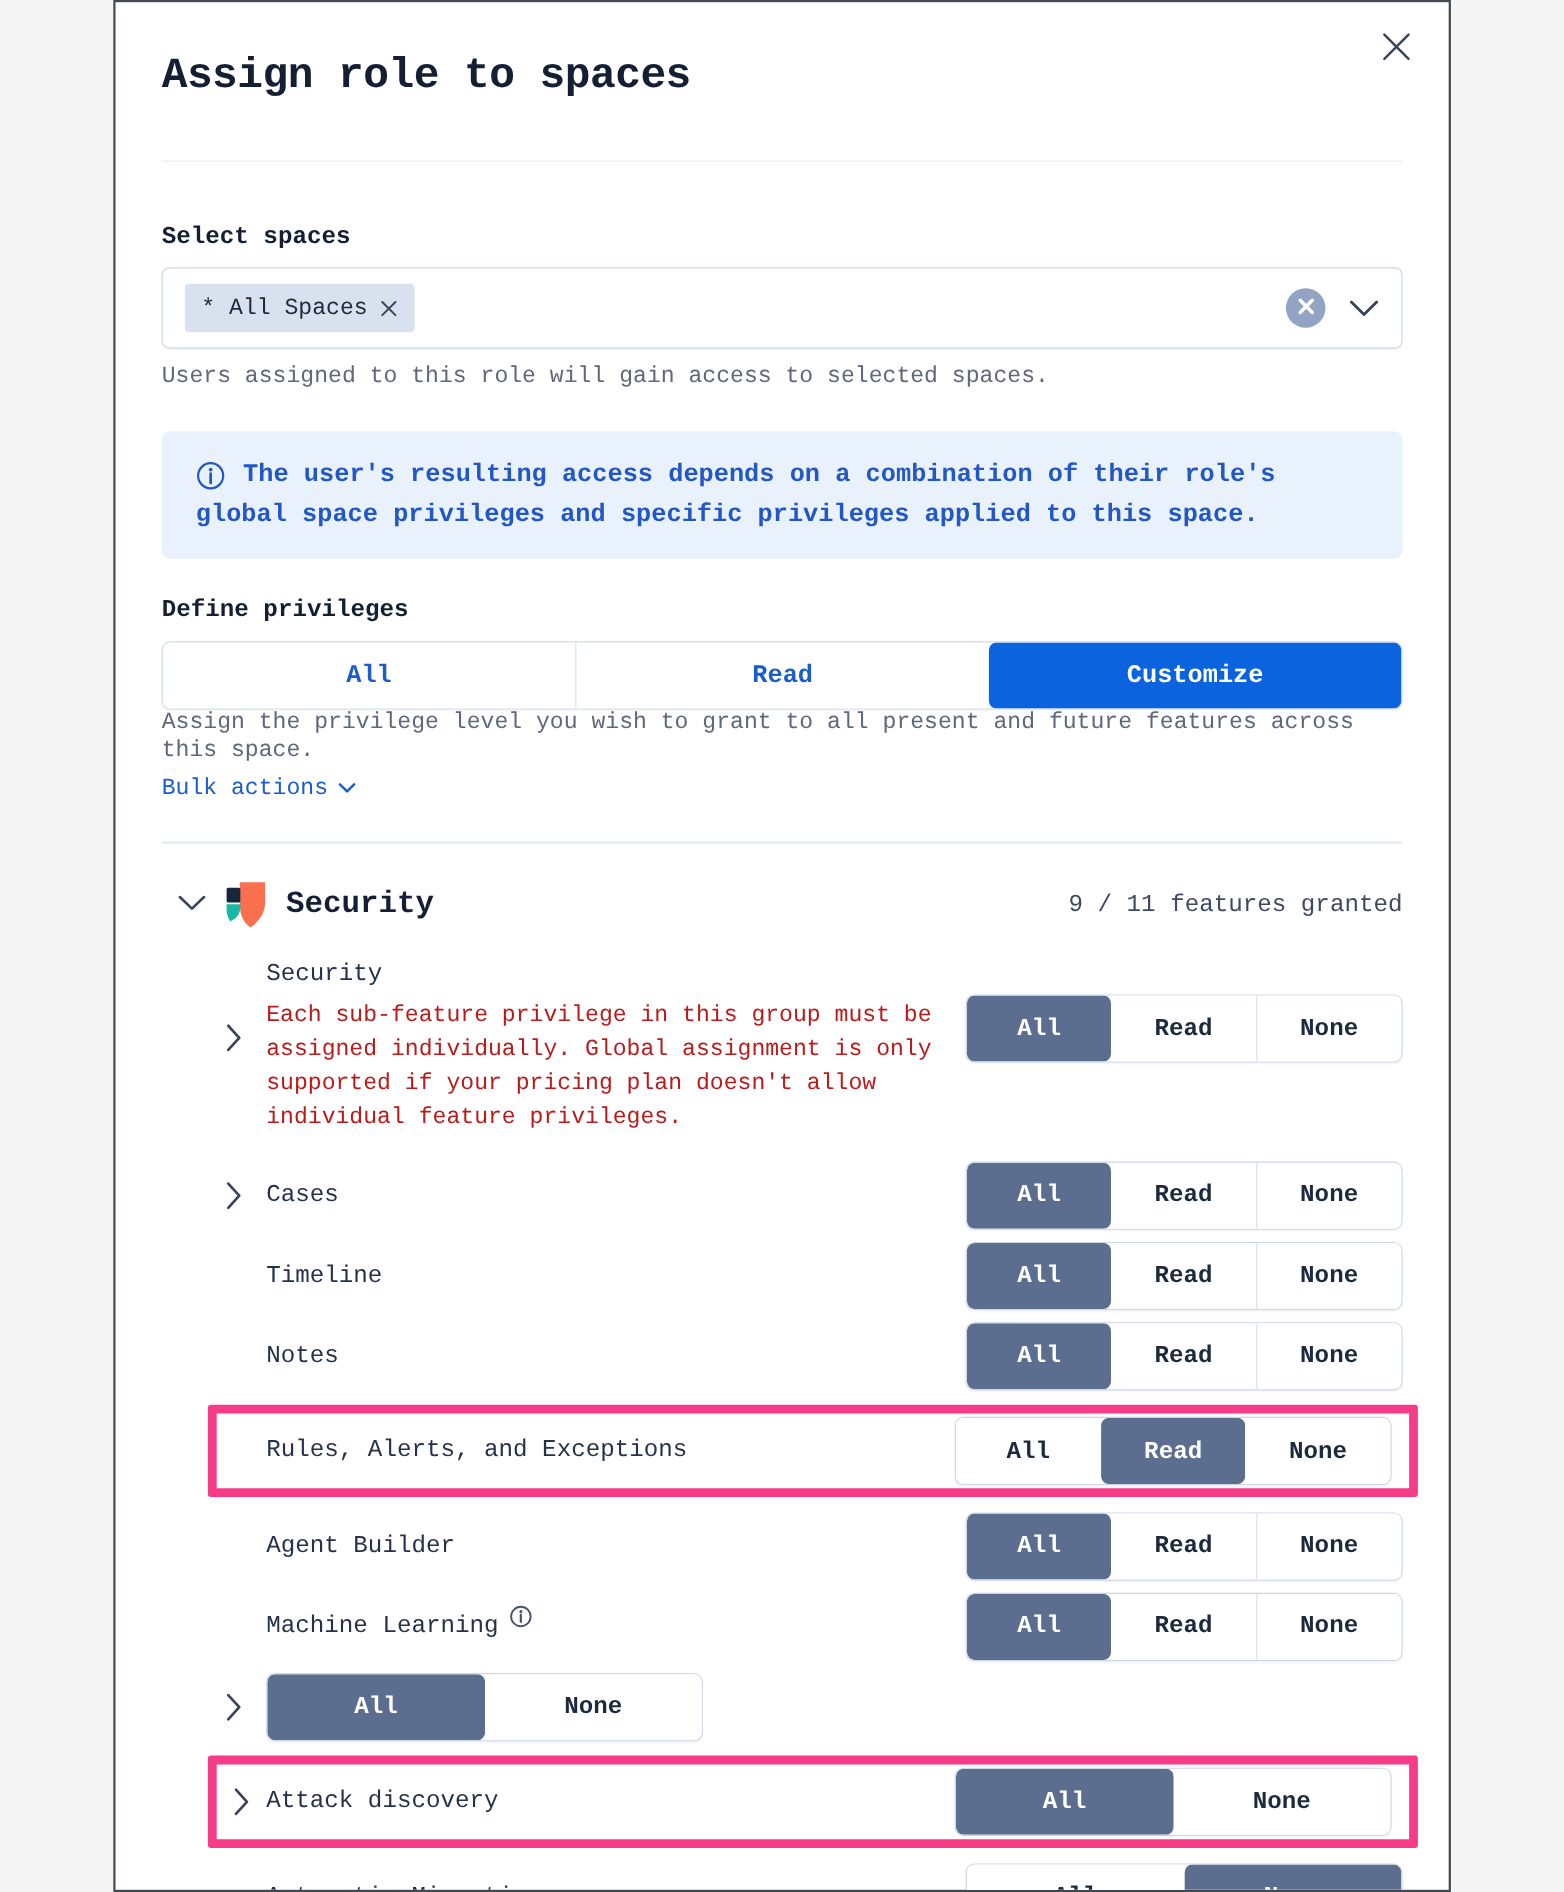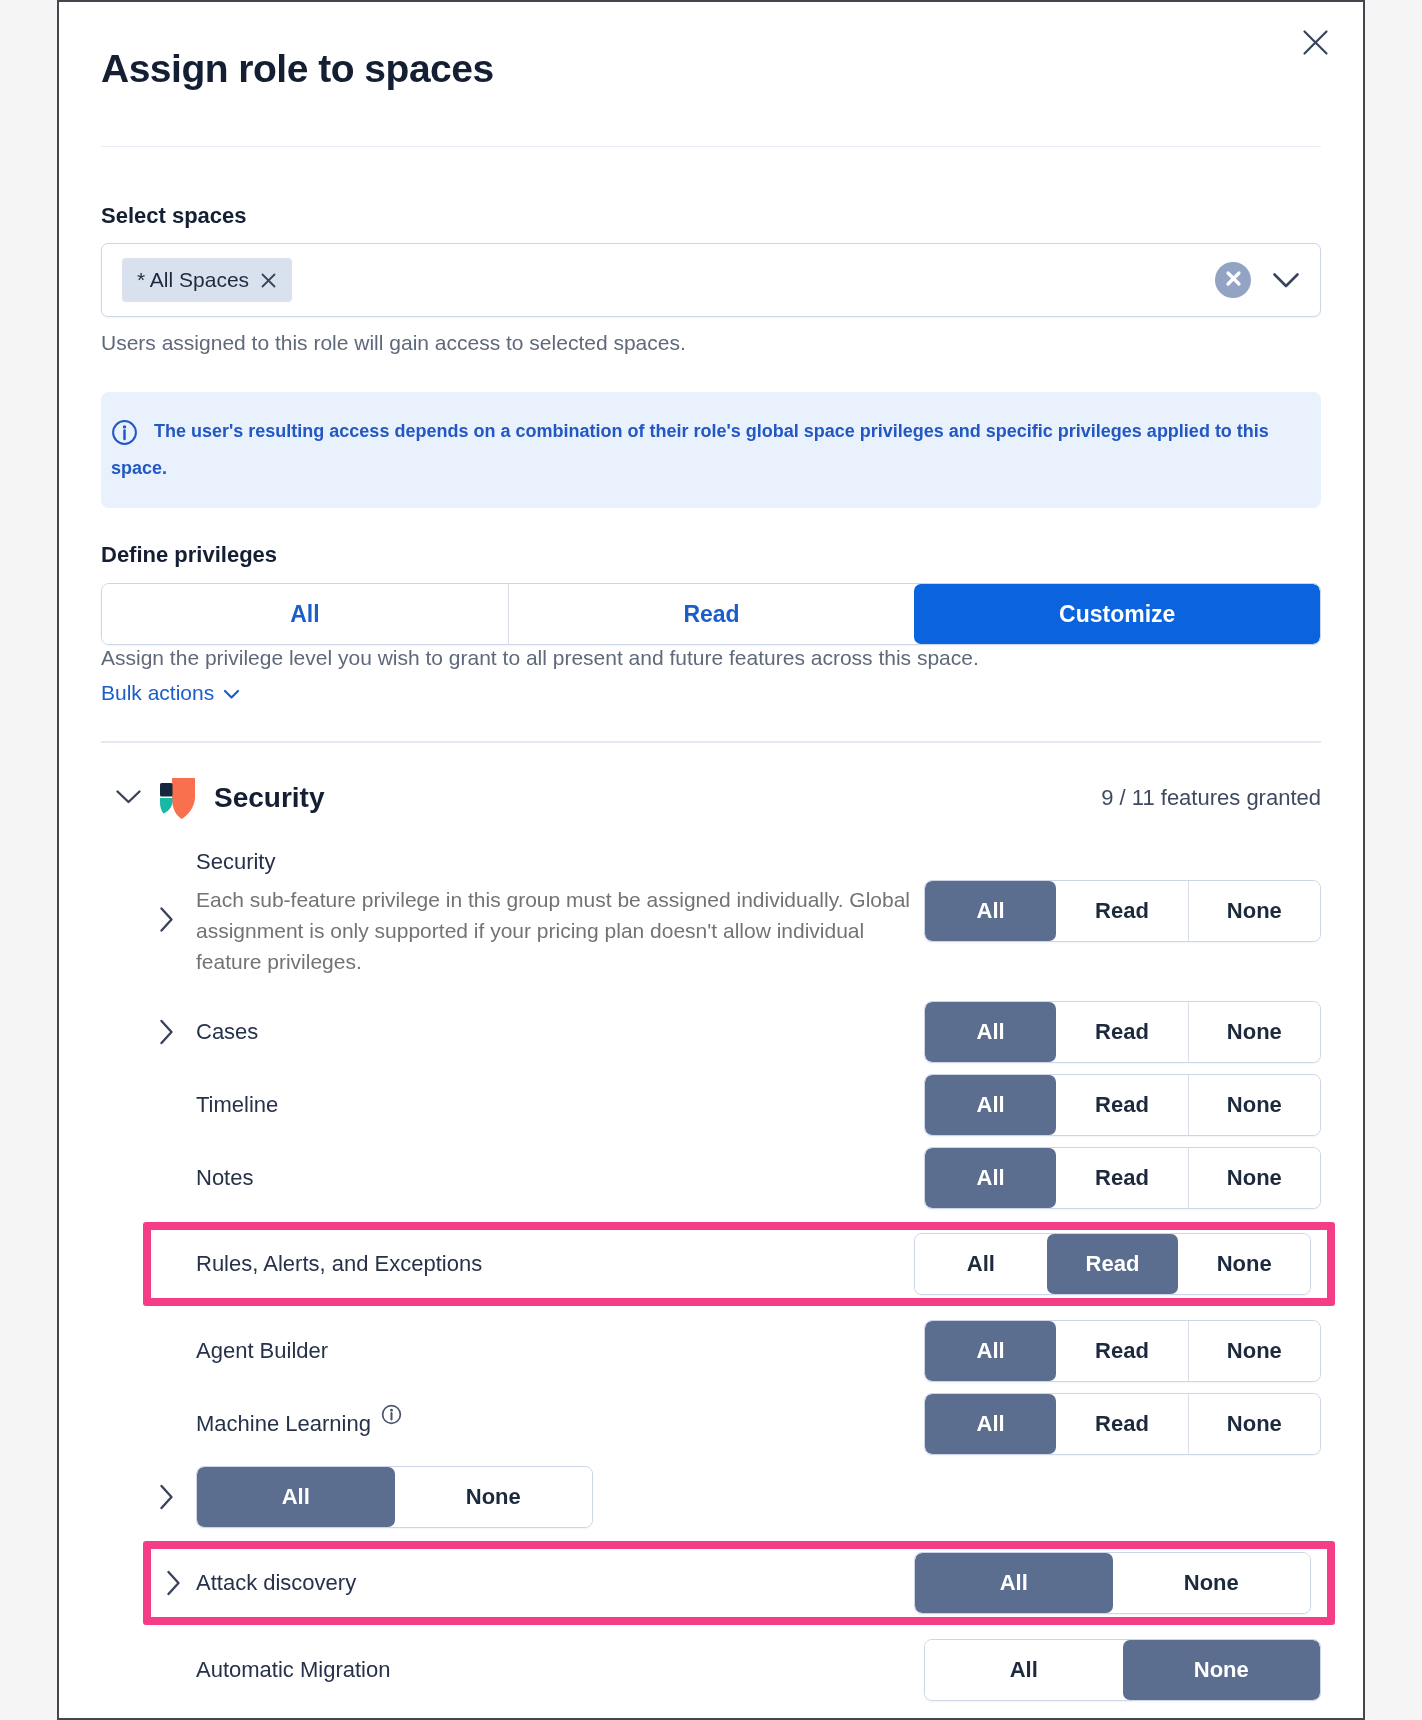--- a/index.html
+++ b/index.html
@@ -1,21 +1,21 @@
 <!DOCTYPE html>
 <html style="--accent: #0b64dd; --slate: #5c6e90; --pink: #f43c87; --callout-bg: #e9f1fc; --callout-text: #2257c4; --link: #1b5ec9;"><head>
 <meta charset="utf-8">
 <style>
   * { box-sizing: border-box; margin: 0; padding: 0; }
   html,body { background:#f5f5f5; }
   body { font-family:"Liberation Sans", sans-serif; }
 
   .modal {
-    width:1308px; height:1720px; margin:0 auto; background:#fff;
-    border:2px solid #43474e; position:relative; overflow:hidden;
+    width:1216px; height:1720px; margin:0 auto; background:#fff;
+    border:2px solid #43474e; position:relative; overflow:hidden;font-family:Liberation Mono, monospace;
   }
 
   
   .modal-header { padding:42px 42px 0; position:relative; }
   .modal-title { font-size:39px; line-height:50px; font-weight:700; color:#141f33; letter-spacing:-.5px; }
   .close-btn { position:absolute; top:20px; right:26px; width:44px; height:44px; background:none; border:none; cursor:pointer; display:flex; align-items:center; justify-content:center; }
   .header-divider { height:1px; background:#e6ebf4; margin-top:52px; }
 
   .modal-body { padding:0 42px; }
 
@@ -26,22 +26,22 @@
   .pill { background:#dae1ee; border-radius:4px; height:44px; display:inline-flex; align-items:center; gap:11px;
     padding:0 15px; font-size:21px; color:#1d2a3e; cursor:default; }
   .pill .pill-x { display:flex; cursor:pointer; }
   .combo-spacer { flex:1; }
   .clear-btn { width:36px; height:36px; border-radius:50%; background:#93a3c3; border:none; cursor:pointer;
     display:flex; align-items:center; justify-content:center; flex:none; }
   .combo-chevron { margin-left:21px; display:flex; cursor:pointer; }
   .input-help { margin-top:13px; font-size:21px; line-height:25px; color:#5f697a; }
 
   
-  .callout { margin-top:37px; background:var(--callout-bg,#e9f1fc); border-radius:8px; padding:21px 10px;
-    font-size:18px; line-height:37px; font-weight:700; color:var(--callout-text,#2257c4); }
+  .callout { margin-top:37px; background:var(--callout-bg,#e9f1fc); border-radius:8px; padding:21px 31px;
+    font-size:23px; line-height:37px; font-weight:700; color:var(--callout-text,#2257c4); }
   .callout .info-icon { float:left; margin:6px 16px 0 0; display:flex; }
 
   
   .define-label { margin-top:34px; }
   .segmented { margin-top:15px; height:62px; display:flex; border:1px solid #cdd6e6; border-radius:8px;
     overflow:hidden; box-shadow:0 1px 2px rgba(20,31,51,.05); }
   .segmented .opt { flex:1; background:#fff; border:none; border-left:1px solid #d8dfea; font-family:inherit;
     font-size:23px; font-weight:700; color:var(--link,#2257c4); cursor:pointer; }
   .segmented .opt:first-child { border-left:none; }
   .segmented .opt.sel { background:var(--accent,#0b64dd); color:#fff; border-radius:7px; border-left:none; }
@@ -63,21 +63,21 @@
   
   #rows { margin-top:0; }
   .feature-row { position:relative; display:flex; align-items:center; height:73px; padding-left:95px; }
   .feature-row .left { flex:1; display:flex; align-items:center; min-width:0; }
   .flabel { font-size:22px; line-height:28px; color:#26324a; }
   .chev { position:absolute; left:58px; top:50%; transform:translateY(-50%); display:flex; cursor:pointer; }
   .sup-info { margin-left:10px; position:relative; top:-9px; display:inline-flex; }
 
   .feature-row.has-desc { height:auto; align-items:flex-start; margin-top:26px; margin-bottom:18px; }
   .feature-row.has-desc .left { display:block; }
-  .fdesc { margin-top:8px; font-size:21px; line-height:31px; color:#737373; max-width:880px; }
+  .fdesc { margin-top:8px; font-size:21px; line-height:31px; color:#b91c1c; max-width:880px; }
   .feature-row.has-desc .btn-group { margin-top:32px; }
   .feature-row.has-desc .chev { top:58px; transform:none; }
 
   .btn-group { flex:none; width:397px; height:62px; display:flex; border:1px solid #cdd6e6; border-radius:8px;
     background:#fff; overflow:hidden; box-shadow:0 1px 2px rgba(20,31,51,.05); }
   .seg { flex:1; background:#fff; border:none; border-left:1px solid #d8dfea; font-family:inherit; font-size:22px;
     font-weight:700; color:#1d2a3e; cursor:pointer; }
   .seg:first-child { border-left:none; }
   .seg.on { background:var(--slate,#5c6e90); color:#fff; border-radius:7px; border-left:none; }
   .seg.on + .seg { border-left:none; }

